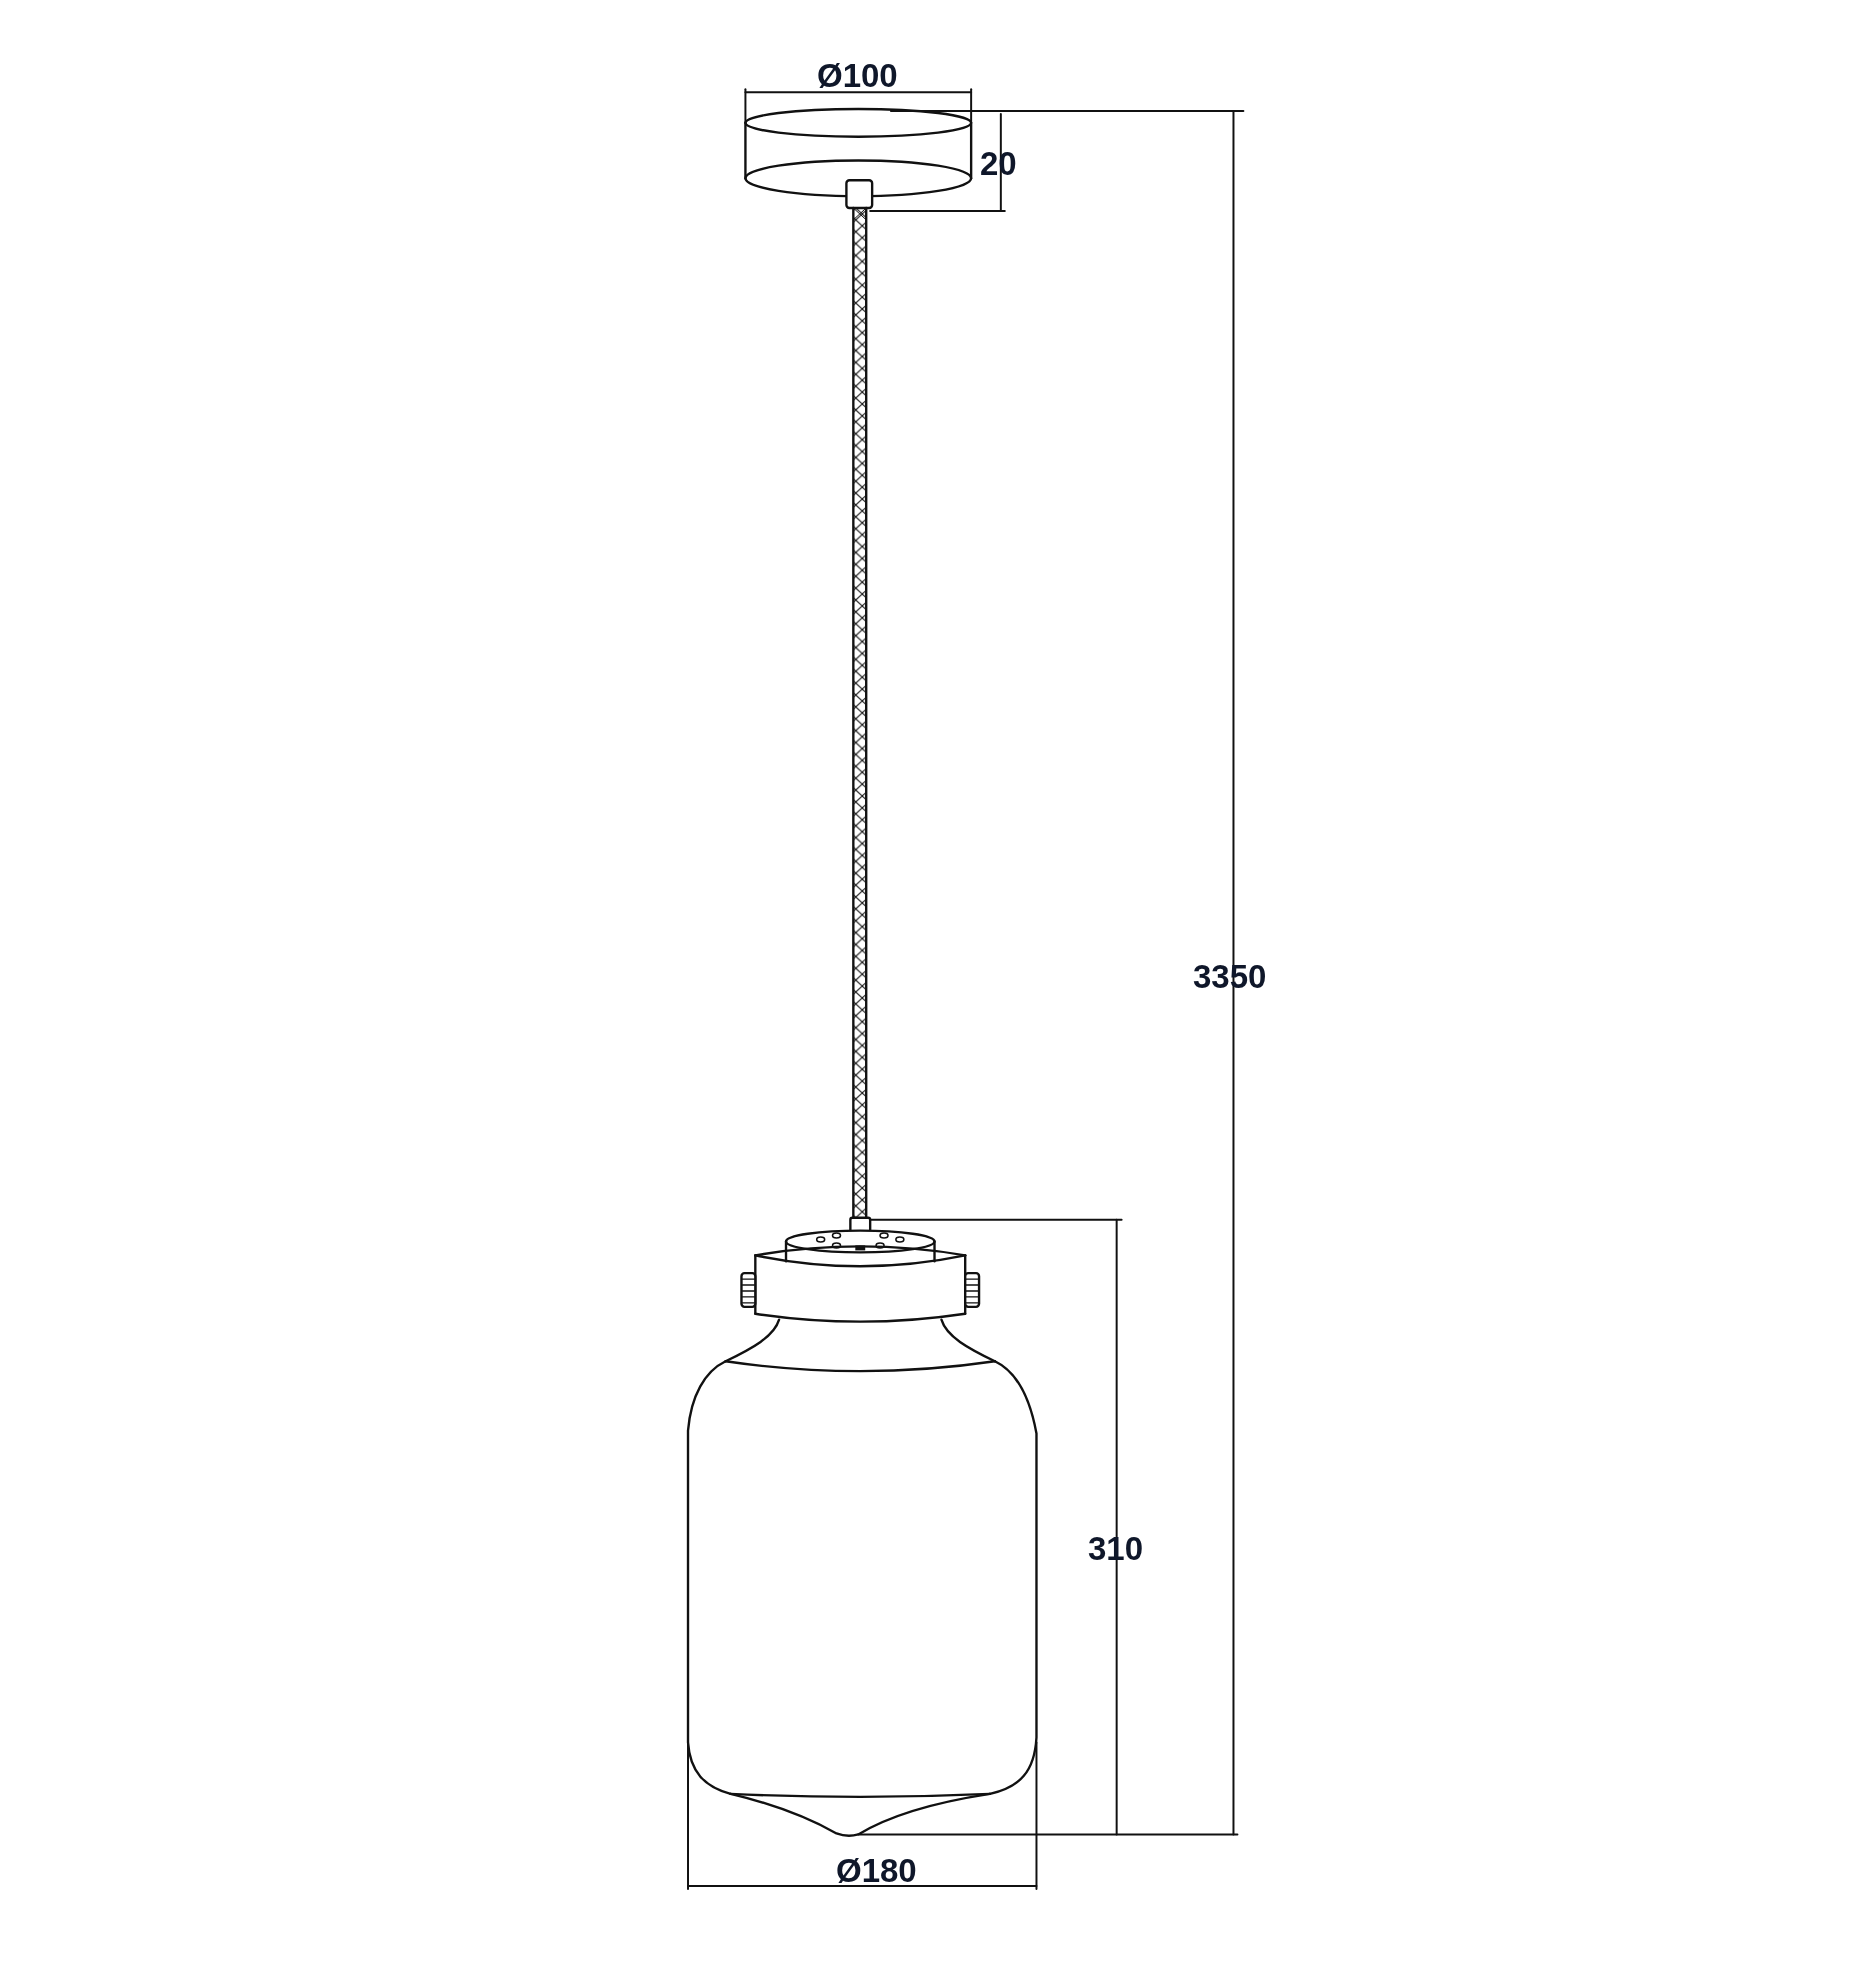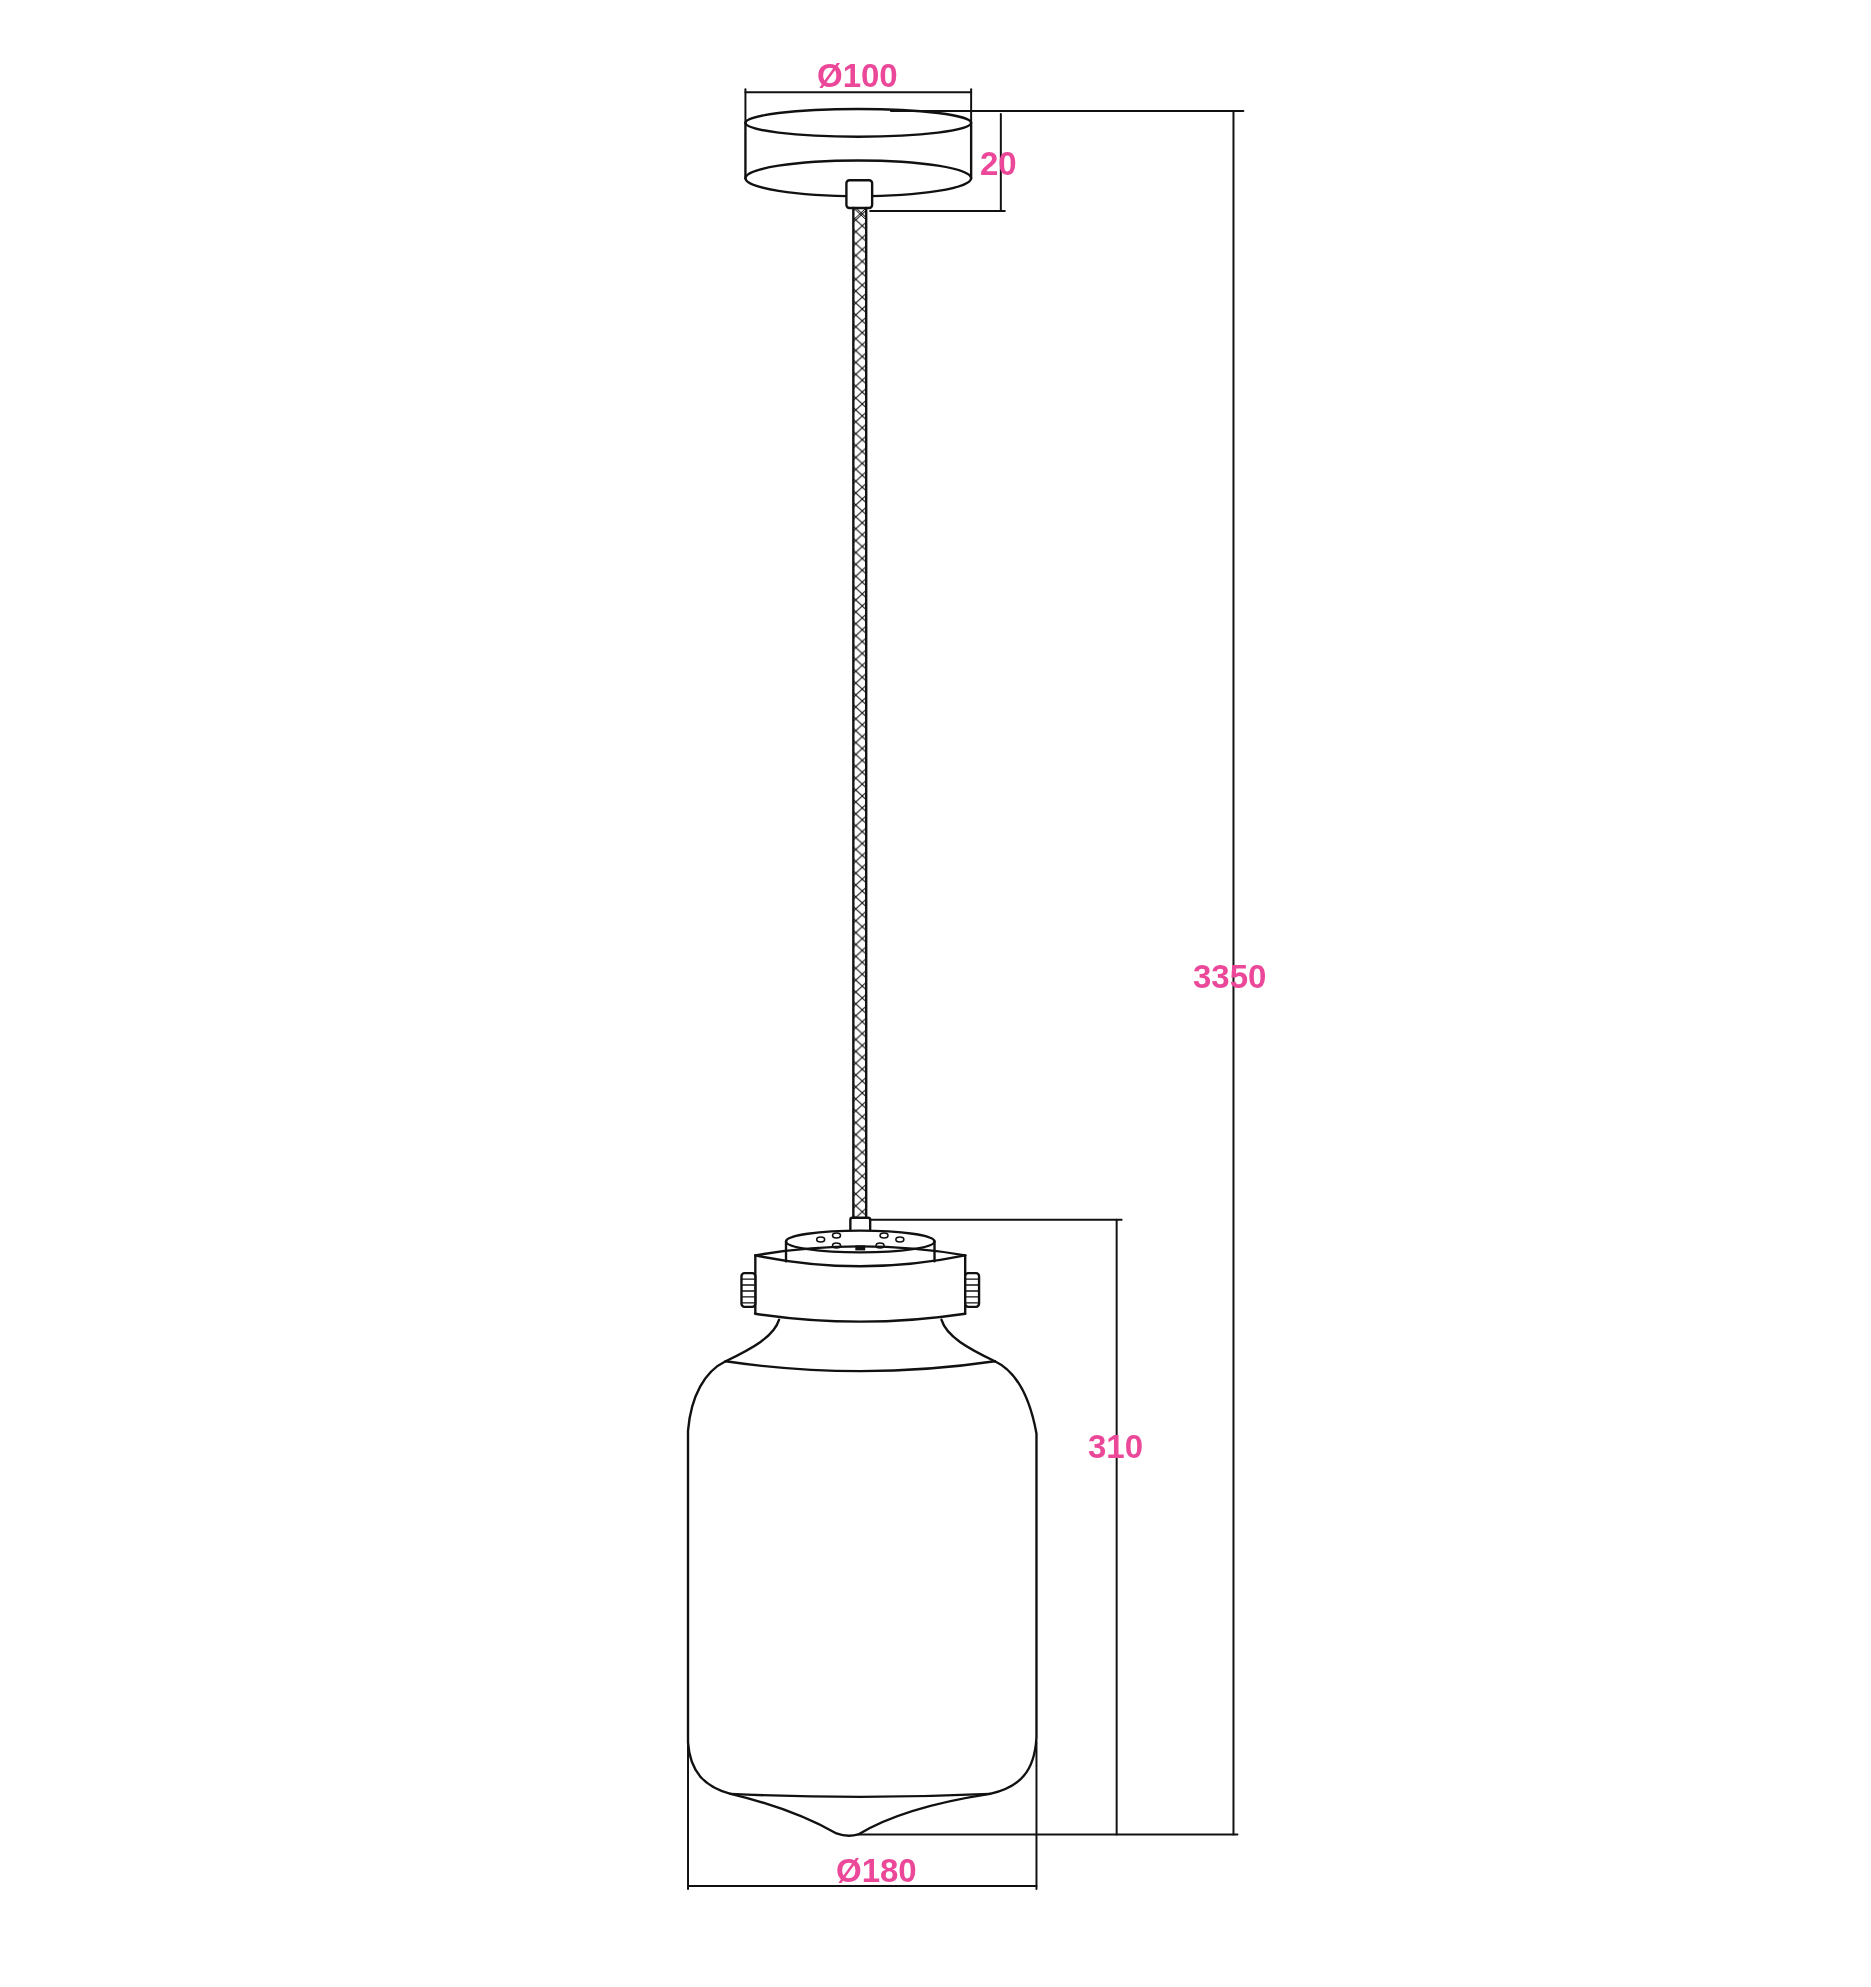--- a/index.html
+++ b/index.html
@@ -1,20 +1,20 @@
 <!DOCTYPE html>
 <html><head>
   <meta charset="utf-8">
   <style>
     html, body { margin: 0; padding: 0; background: #ffffff; }
     body { width: 1871px; height: 1988px; position: relative; overflow: hidden;
            font-family: "Liberation Sans", sans-serif; }
     #drawing { position: absolute; left: 0; top: 0; }
     .dim-label { position: absolute; font-family: "Liberation Sans", sans-serif;
-                 font-weight: bold; font-size: 33px; color: #ec4899; line-height: 1;
+                 font-weight: bold; font-size: 33px; color: #0f172a; line-height: 1;
                  white-space: nowrap; background: transparent; }
   </style>
 </head>
 <body>
 
 <svg id="drawing" width="1871" height="1988" viewBox="0 0 1890 2008" xmlns="http://www.w3.org/2000/svg">
   <g fill="none" stroke="#111111" stroke-width="2.4" stroke-linejoin="round" stroke-linecap="round">
 
     <g>
 
@@ -111,15 +111,15 @@
       <line x1="695" y1="1760" x2="695" y2="1908"></line>
       <line x1="1047" y1="1760" x2="1047" y2="1908"></line>
       <line x1="695" y1="1905" x2="1047" y2="1905"></line>
     </g>
   </g>
 </svg>
 
 <div class="dim-label" style="left:817px; top:59px;">Ø100</div>
 <div class="dim-label" style="left:980px; top:147px;">20</div>
 <div class="dim-label" style="left:1193px; top:960px;">3350</div>
-<div class="dim-label" style="left:1088px; top:1430px;">310</div>
+<div class="dim-label" style="left:1088px; top:1532px;">310</div>
 <div class="dim-label" style="left:836px; top:1854px;">Ø180</div>
 
 
 </body></html>

